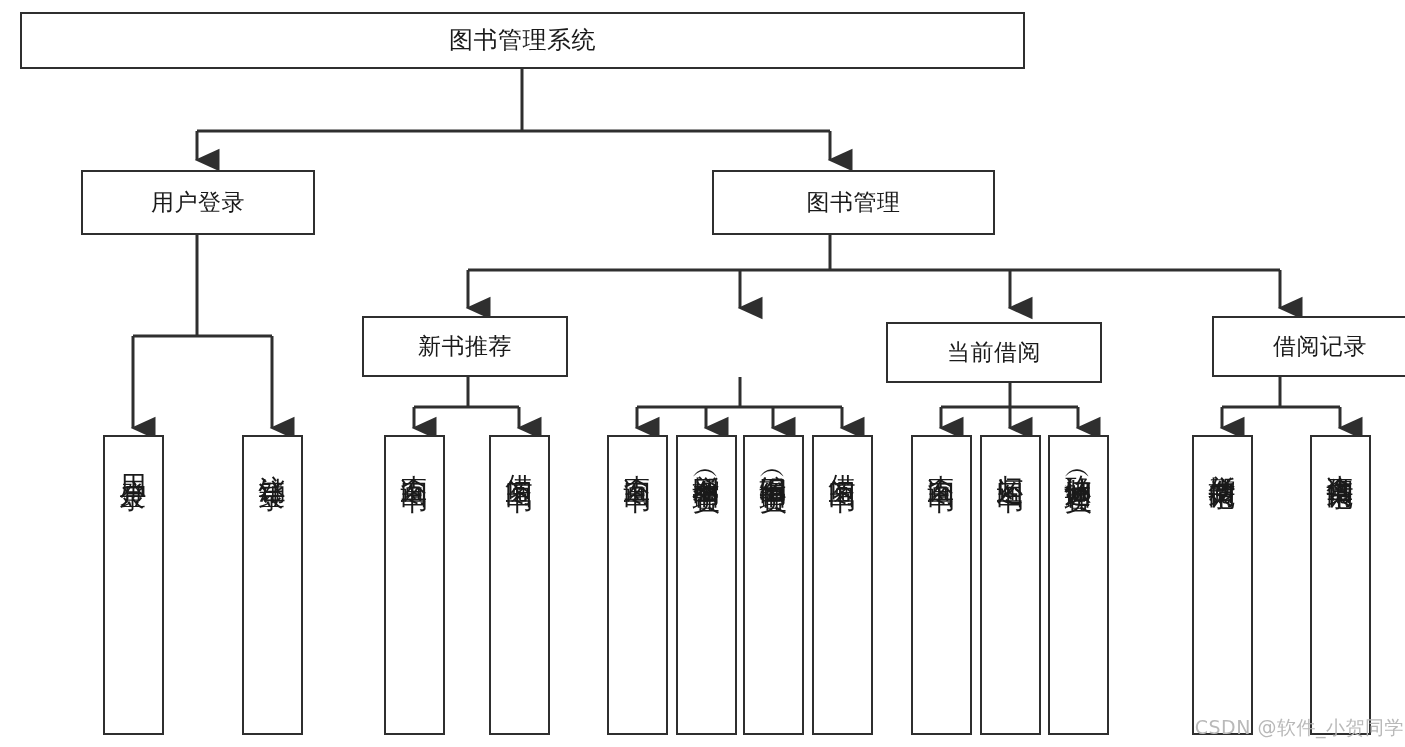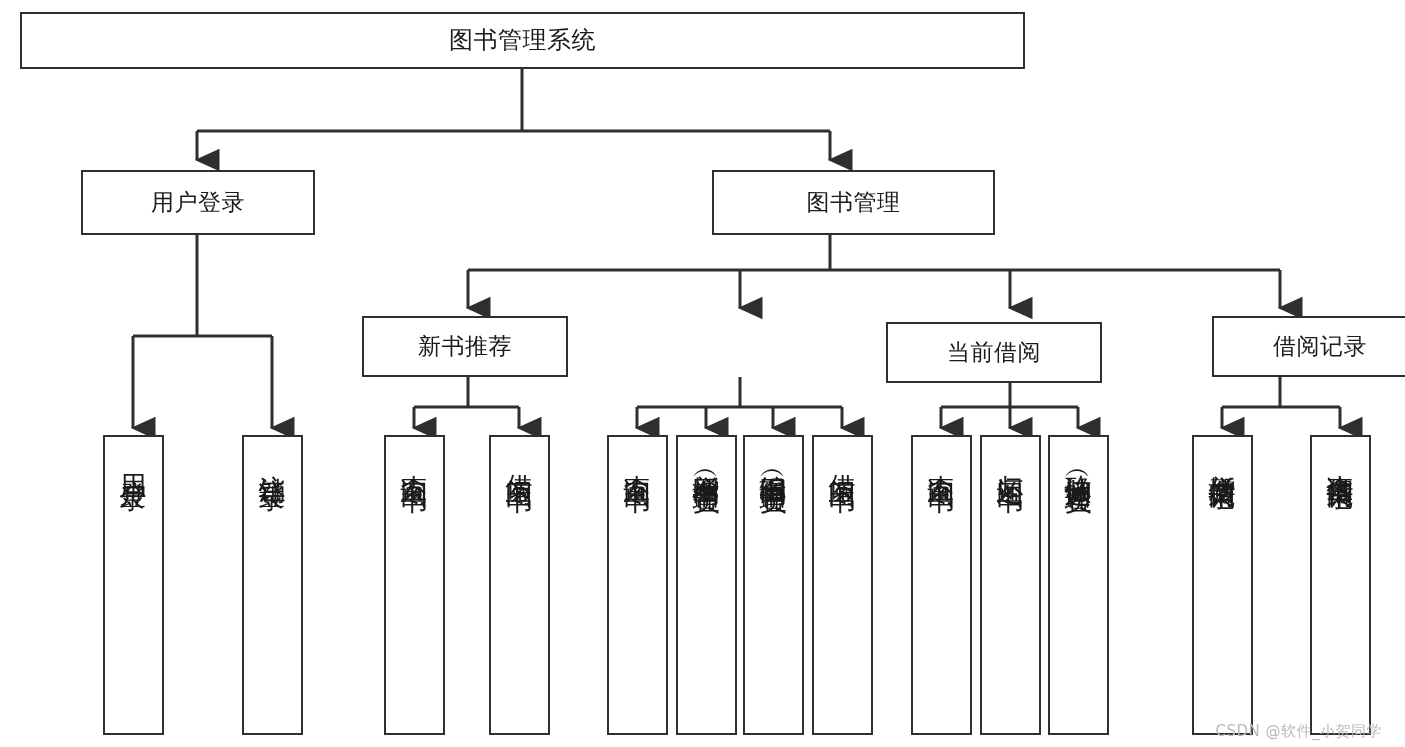--- a/index.html
+++ b/index.html
@@ -55,23 +55,23 @@
     writing-mode:vertical-rl;
     text-orientation:upright;
     font-size:27px;
     line-height:1.0;
     letter-spacing:4px;
     white-space:nowrap;
   }
   .node.vert.tall .label{ letter-spacing:2px; }
   .watermark{
     position:absolute;
-    right:23px;
+    right:1px;
     bottom:6px;
-    font-size:15px;
+    font-size:19px;
     color:#b9b9b9;
     letter-spacing:0.5px;
     z-index:3;
     user-select:none;
     white-space:nowrap;
   }
 </style>
 </head>
 <body>
 

